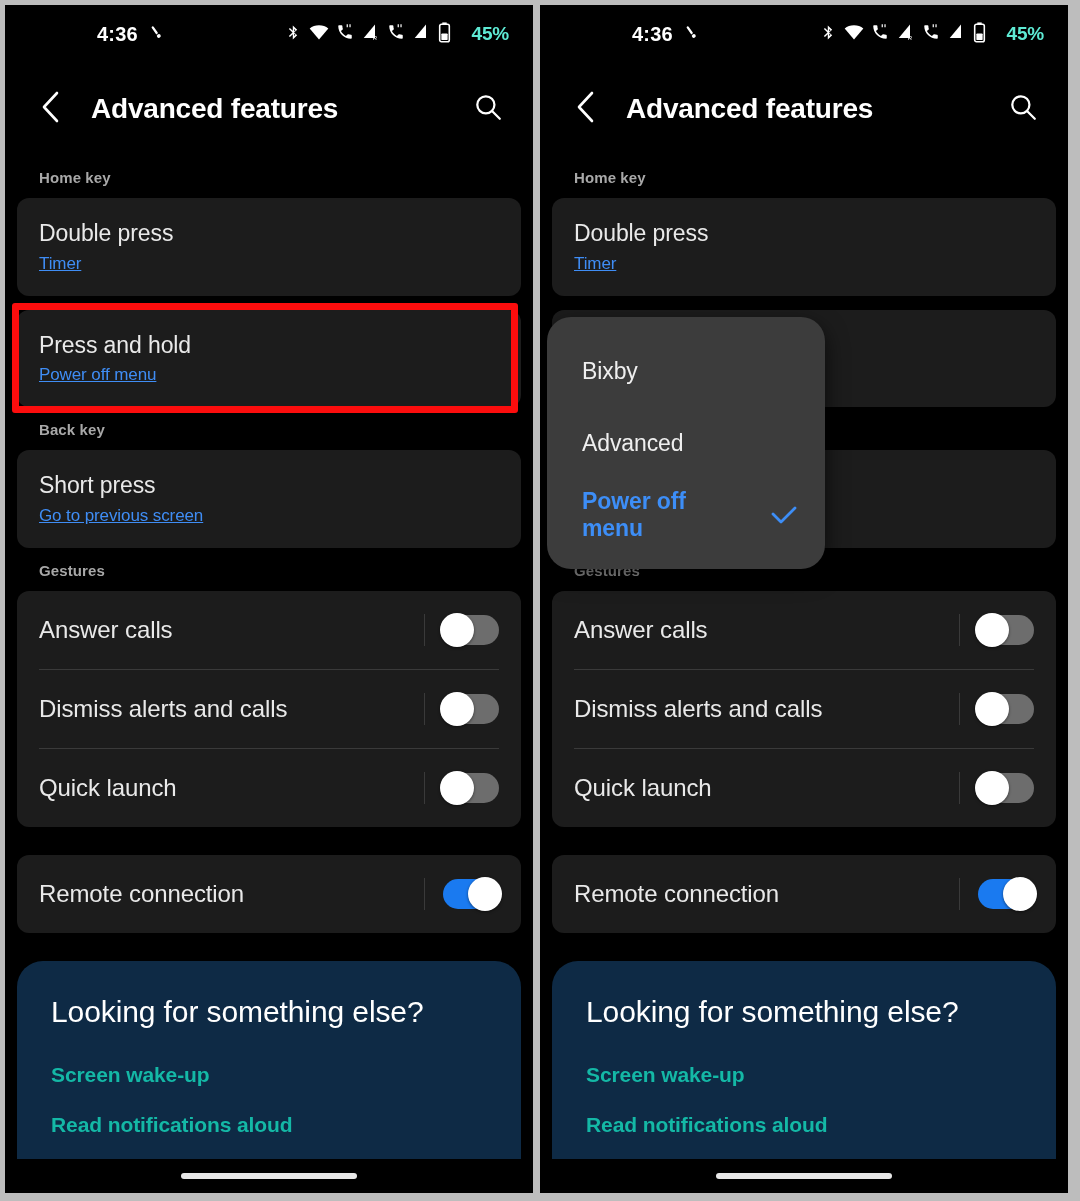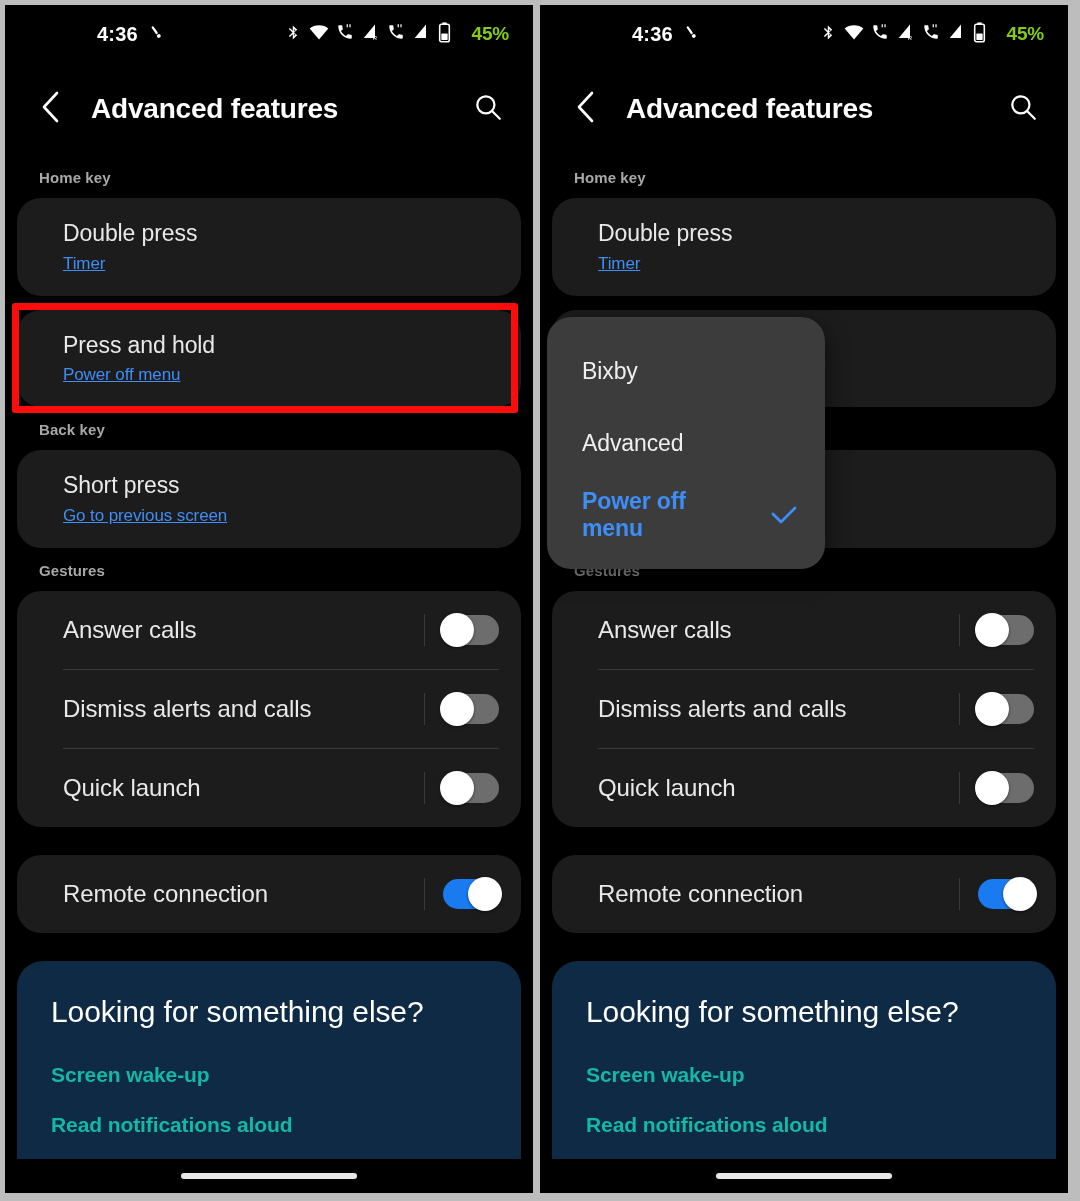--- a/index.html
+++ b/index.html
@@ -57,21 +57,21 @@
     position: absolute;
     right: 24px;
     top: 0;
     height: 58px;
     display: flex;
     align-items: center;
     gap: 7px;
   }
   .sb-icon { display: block; }
   .sb-batt-text {
-    color: #84cc16;
+    color: #5eead4;
     font-size: 19px;
     font-weight: bold;
     margin-left: 14px;
     letter-spacing: -0.2px;
     text-align: right;
   }
 
   
   .appbar {
     position: relative;
@@ -114,23 +114,22 @@
   .section-label {
     color: #a8a8a8;
     font-size: 15px;
     font-weight: bold;
     padding: 14px 0 12px 22px;
     letter-spacing: 0.1px;
   }
 
   .card {
     background: #1c1c1c;
-    border-radius: 24px;
+    border-radius: 12px;
     overflow: hidden;
-    padding-left: 24px;
   }
 
   .pref-row {
     padding: 22px 24px 22px 22px;
     min-height: 96px;
     display: flex;
     flex-direction: column;
     justify-content: center;
   }
   .pref-title {

